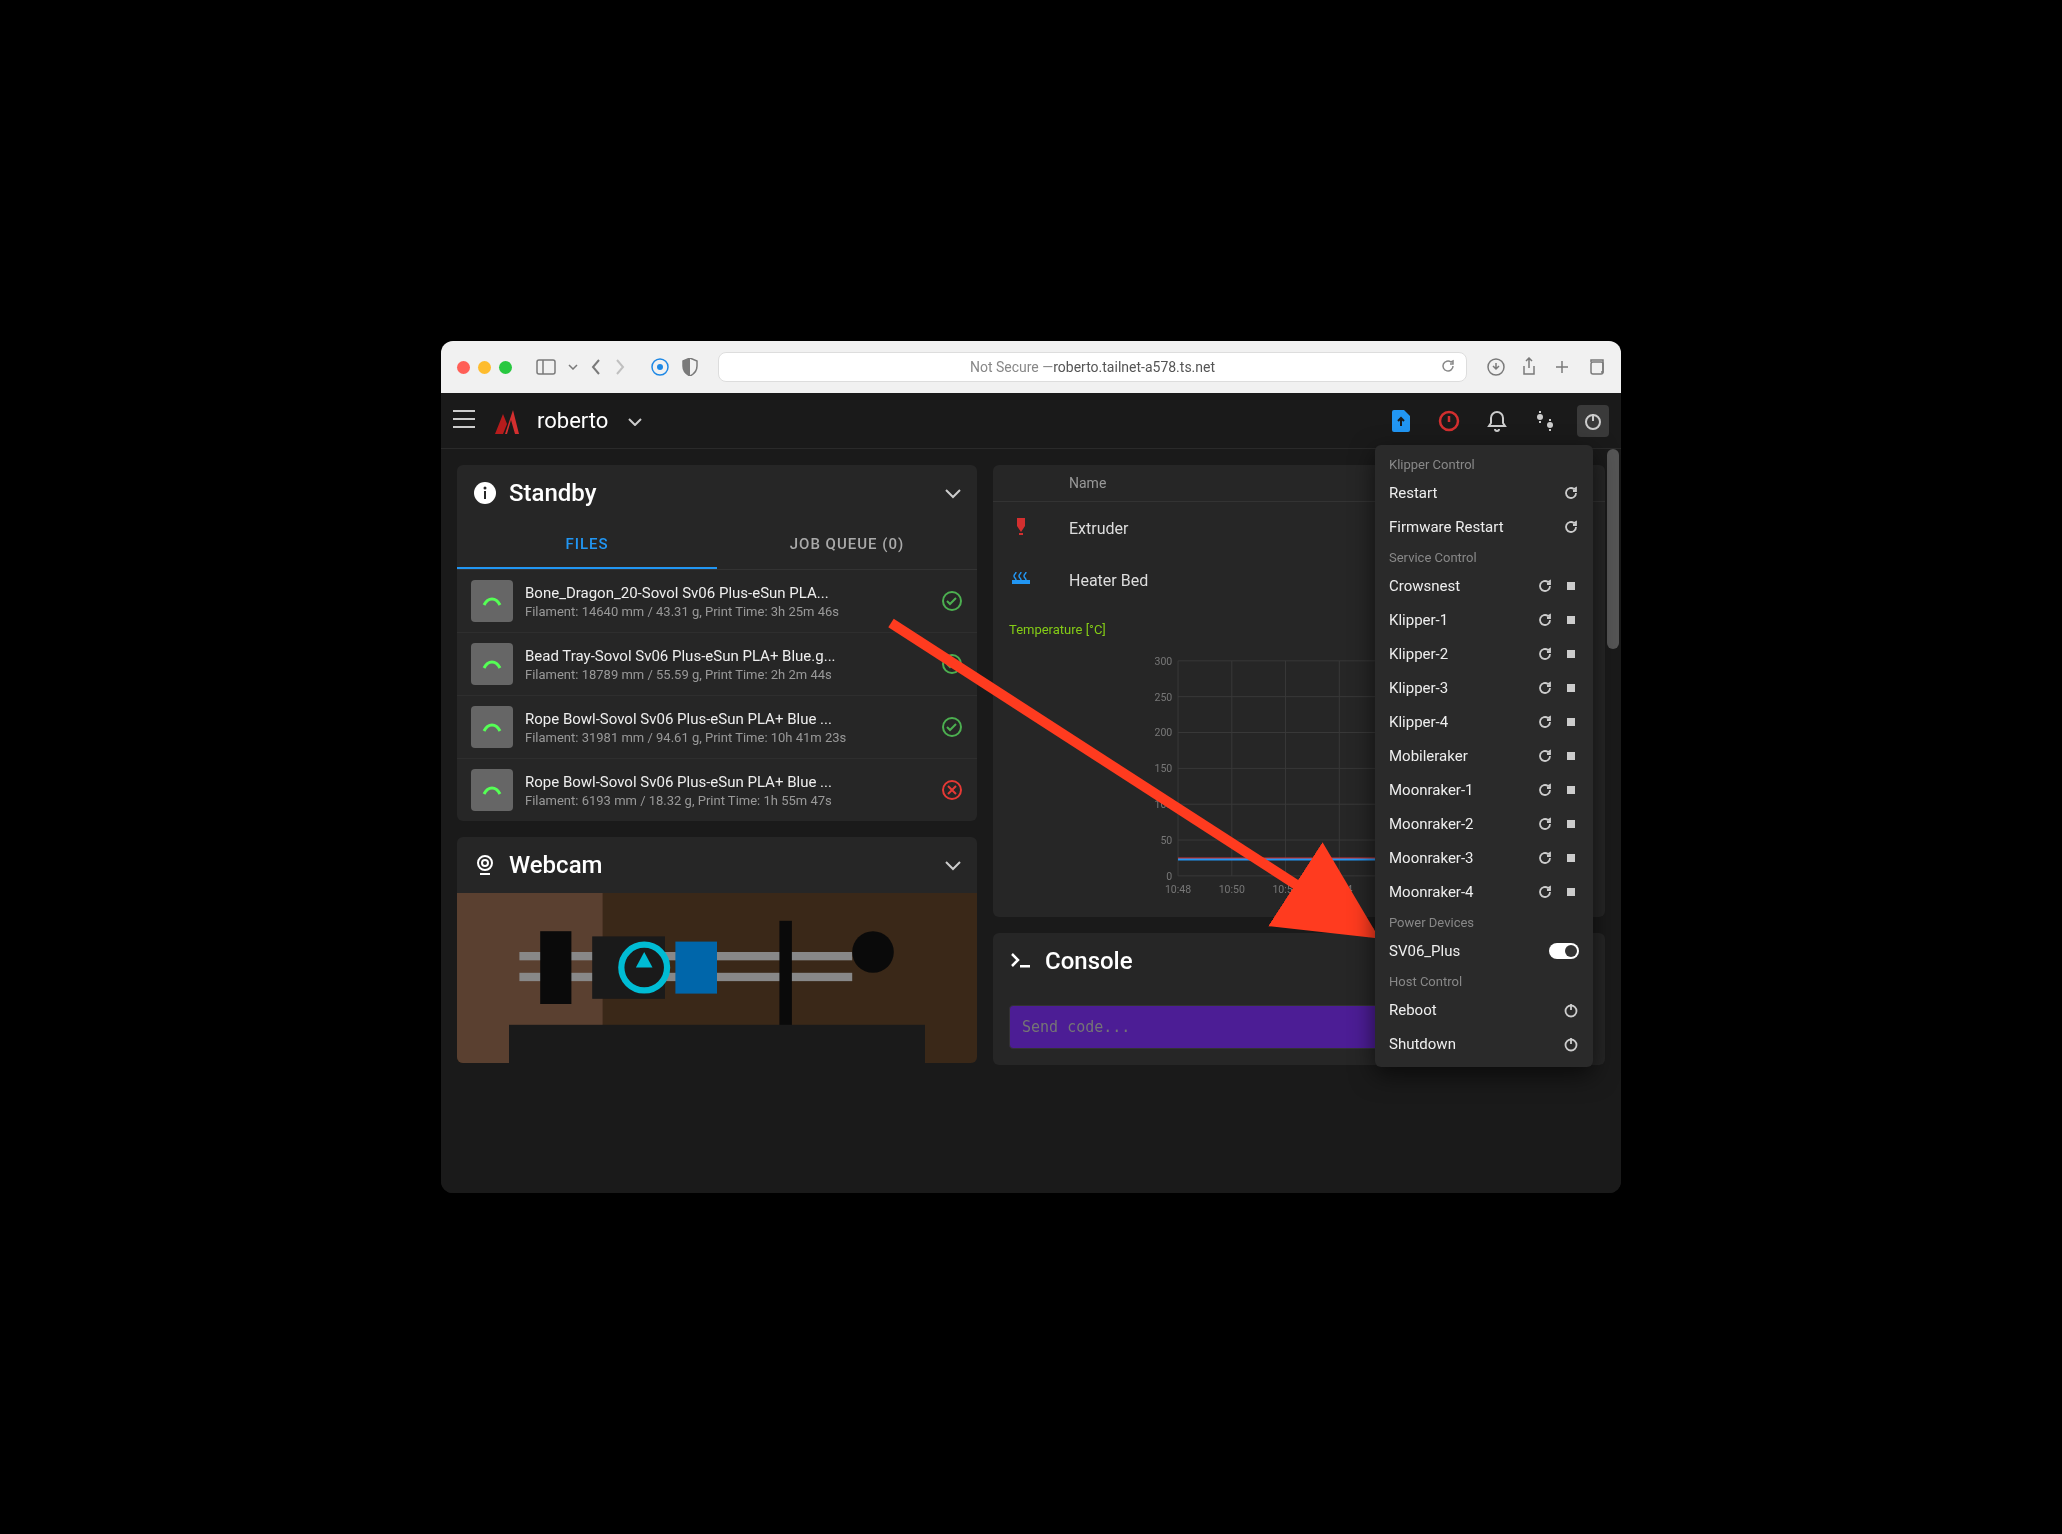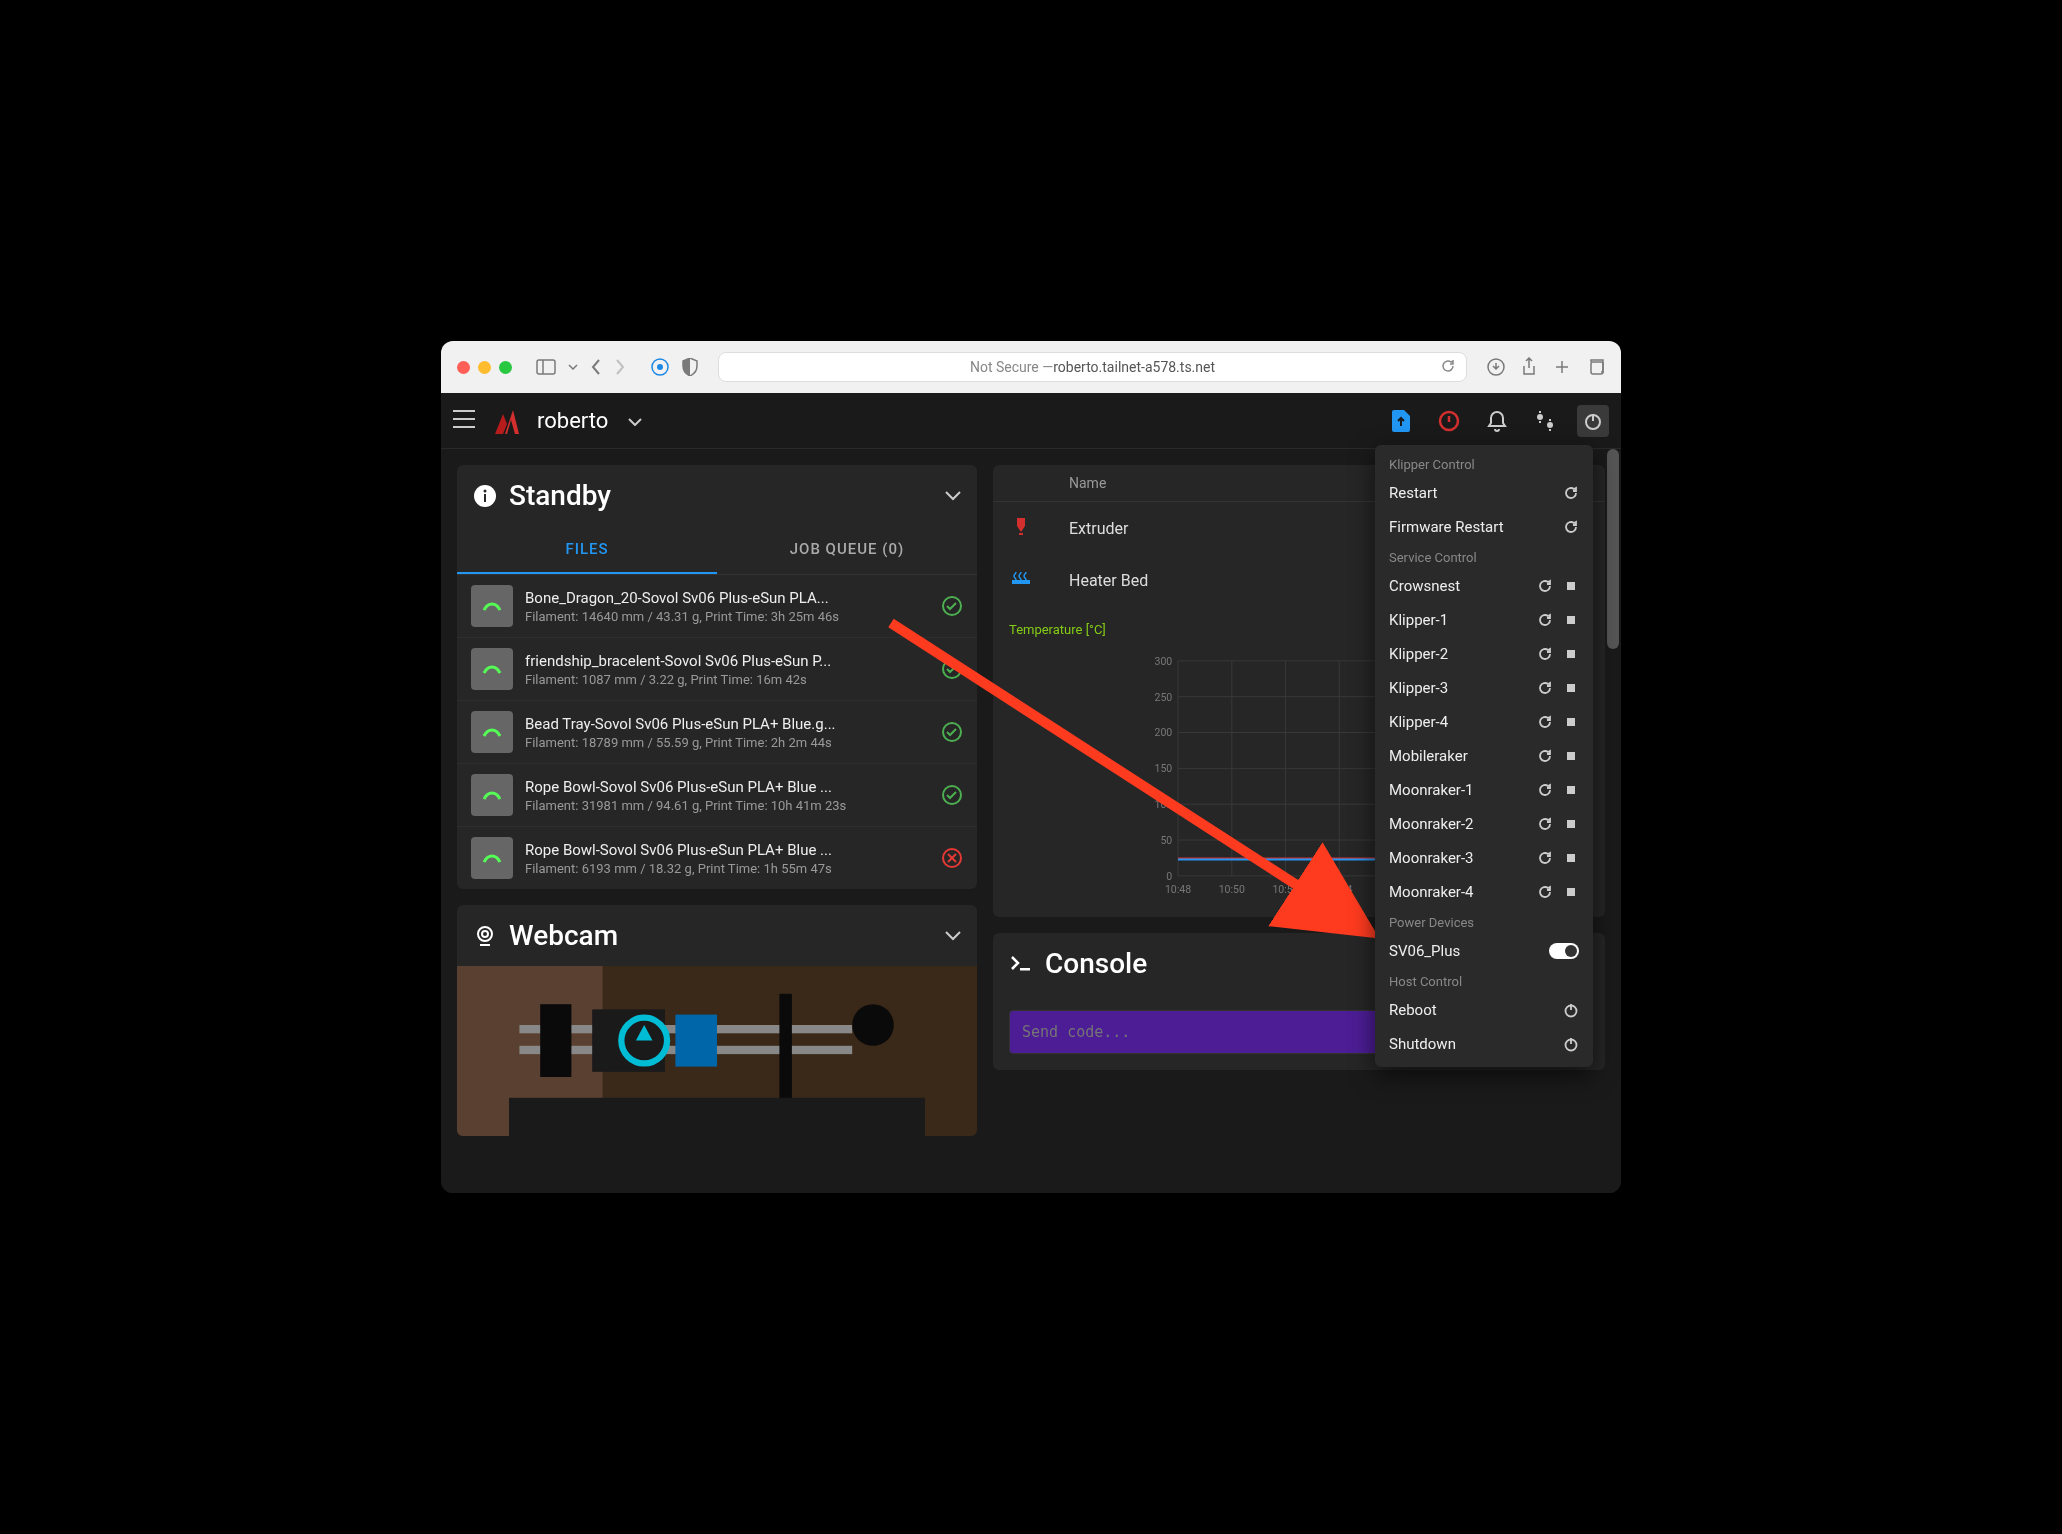--- a/index.html
+++ b/index.html
@@ -27,21 +27,21 @@
 .topbar-actions { display: flex; gap: 16px; align-items: center; }
 .ta-icon { color: #ccc; cursor: pointer; width: 32px; height: 32px; display: flex; align-items: center; justify-content: center; border-radius: 4px; }
 .ta-icon.file { color: #2196f3; }
 .ta-icon.stop { color: #d32f2f; }
 .ta-icon.power { background: #3a3a3a; }
 .content { display: grid; grid-template-columns: 520px 1fr; gap: 16px; padding: 16px; height: calc(100% - 56px); overflow: auto; }
 .col { display: flex; flex-direction: column; gap: 16px; }
 .panel { background: #262626; border-radius: 6px; overflow: hidden; }
 .panel-head { padding: 14px 16px; display: flex; align-items: center; gap: 12px; color: #fff; }
 .panel-head .icon { width: 24px; height: 24px; display: flex; align-items: center; justify-content: center; }
-.panel-title { font-size: 28px; font-weight: 500; flex: 1; }
+.panel-title { font-size: 24px; font-weight: 500; flex: 1; }
 .panel-chev { color: #ccc; cursor: pointer; }
 .tabs { display: flex; border-bottom: 1px solid #333; }
 .tab { flex: 1; text-align: center; padding: 14px; color: #aaa; font-size: 15px; font-weight: 500; letter-spacing: 1px; cursor: pointer; }
 .tab.active { color: #2196f3; border-bottom: 2px solid #2196f3; }
 .file-row { display: flex; align-items: center; padding: 10px 14px; gap: 12px; border-bottom: 1px solid #2e2e2e; cursor: pointer; }
 .file-row:last-child { border-bottom: none; }
 .thumb { width: 42px; height: 42px; background: #666; border-radius: 4px; display: flex; align-items: center; justify-content: center; flex-shrink: 0; }
 .thumb svg { width: 32px; height: 32px; }
 .file-info { flex: 1; min-width: 0; }
 .file-name { color: #eee; font-size: 15px; white-space: nowrap; overflow: hidden; text-overflow: ellipsis; }
@@ -243,38 +243,20 @@
     </div>
               </div>
               <div class="file-row">
     <div class="thumb">
       <svg viewBox="0 0 32 32">
                     <rect x="4" y="4" width="24" height="24" fill="#666"></rect>
                     <path d="M8 20c4-8 12-8 16 0" stroke="#5f5" stroke-width="3" fill="none"></path>
                   </svg>
     </div>
     <div class="file-info">
-      <div class="file-name">friendship_bracelent-Sovol Sv06 Plus-eSun P...</div>
-      <div class="file-meta">Filament: 1087 mm / 3.22 g, Print Time: 16m 42s</div>
-    </div>
-    <div class="file-status">
-      <svg viewBox="0 0 22 22" fill="none" stroke="#4caf50" stroke-width="2">
-                    <circle cx="11" cy="11" r="9"></circle>
-                    <path d="M6 11l3 3 6-6"></path>
-                  </svg>
-    </div>
-              </div>
-              <div class="file-row">
-    <div class="thumb">
-      <svg viewBox="0 0 32 32">
-                    <rect x="4" y="4" width="24" height="24" fill="#666"></rect>
-                    <path d="M8 20c4-8 12-8 16 0" stroke="#5f5" stroke-width="3" fill="none"></path>
-                  </svg>
-    </div>
-    <div class="file-info">
       <div class="file-name">Bead Tray-Sovol Sv06 Plus-eSun PLA+ Blue.g...</div>
       <div class="file-meta">Filament: 18789 mm / 55.59 g, Print Time: 2h 2m 44s</div>
     </div>
     <div class="file-status">
       <svg viewBox="0 0 22 22" fill="none" stroke="#4caf50" stroke-width="2">
                     <circle cx="11" cy="11" r="9"></circle>
                     <path d="M6 11l3 3 6-6"></path>
                   </svg>
     </div>
               </div>

